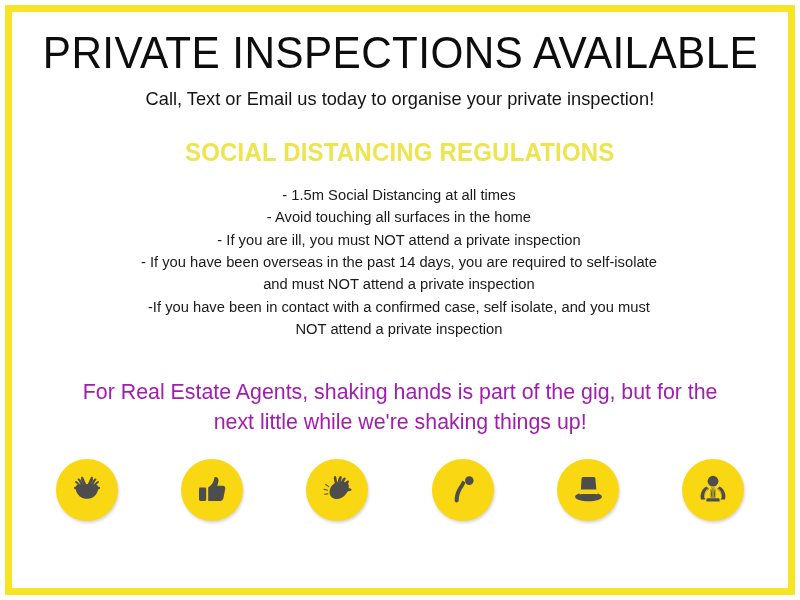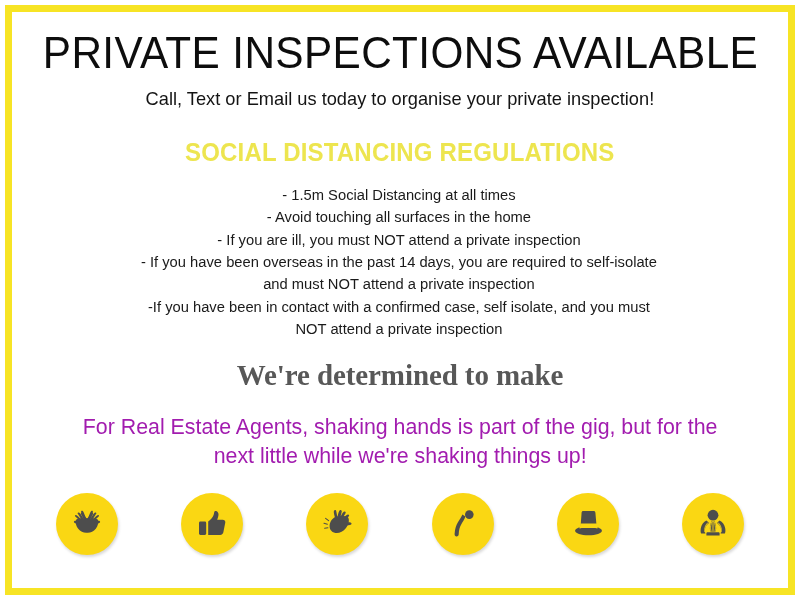--- a/index.html
+++ b/index.html
@@ -169,21 +169,20 @@
       <span class="rule-line">- 1.5m Social Distancing at all times</span>
       <span class="rule-line">- Avoid touching all surfaces in the home</span>
       <span class="rule-line">- If you are ill, you must NOT attend a private inspection</span>
       <span class="rule-line">- If you have been overseas in the past 14 days, you are required to self-isolate</span>
       <span class="rule-line">and must NOT attend a private inspection</span>
       <span class="rule-line">-If you have been in contact with a confirmed case, self isolate, and you must</span>
       <span class="rule-line">NOT attend a private inspection</span>
     </div>
 
     <div class="pitch">
-      <span class="pitch-line1">We're determined to make</span>
     </div>
 
     <div class="closing">
       <span class="closing-line">For Real Estate Agents, shaking hands is part of the gig, but for the</span>
       <span class="closing-line">next little while we're shaking things up!</span>
     </div>
 
     <div class="icon-row">
 
       <div class="icon-cell">

